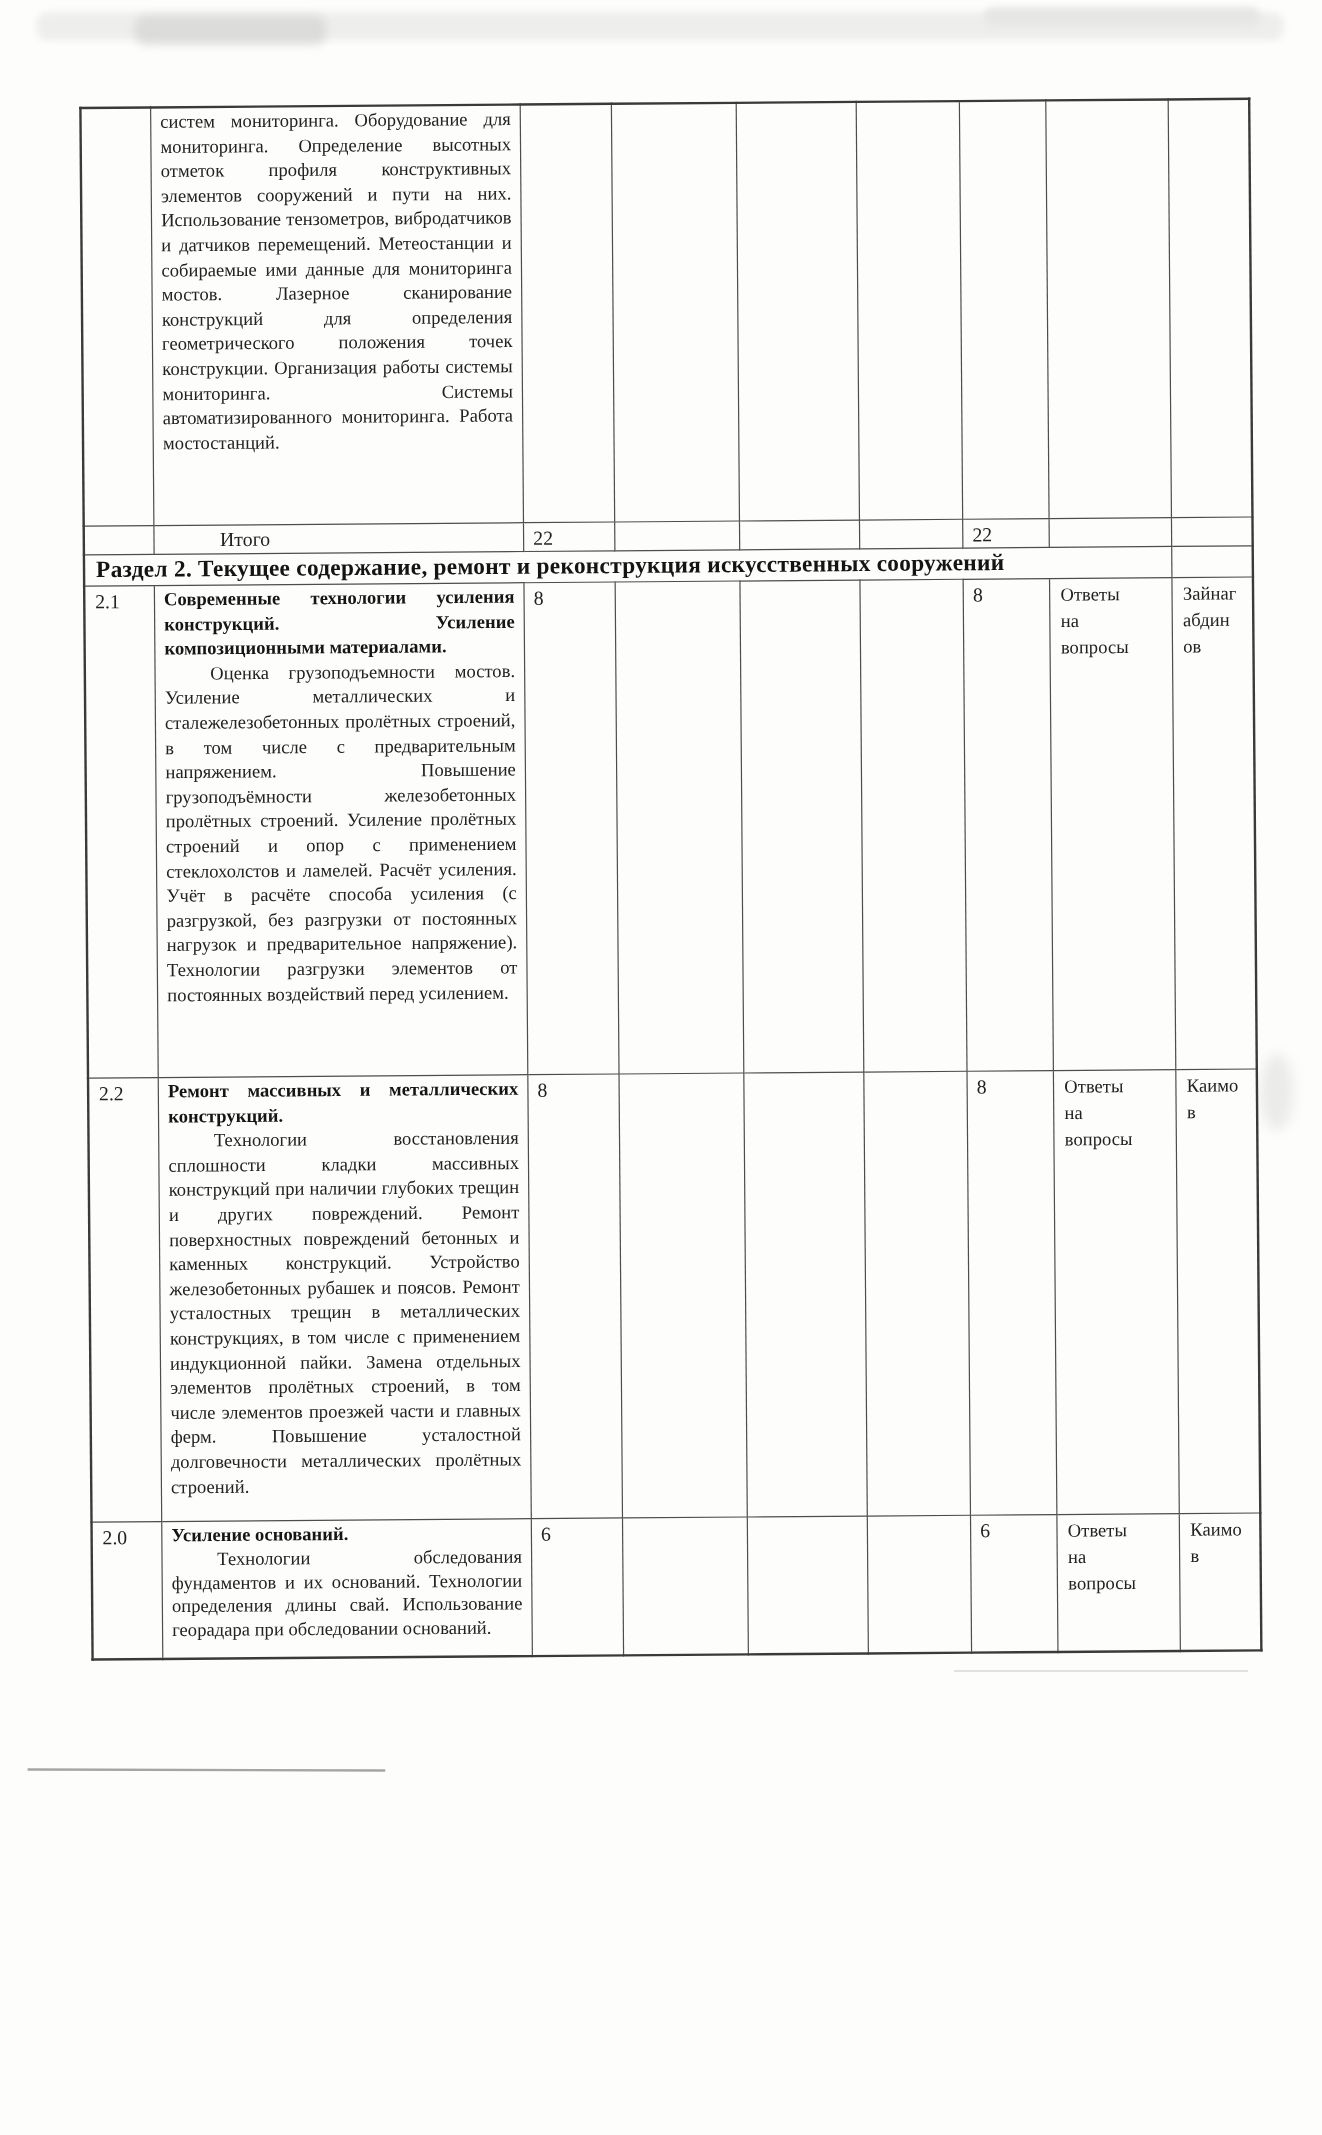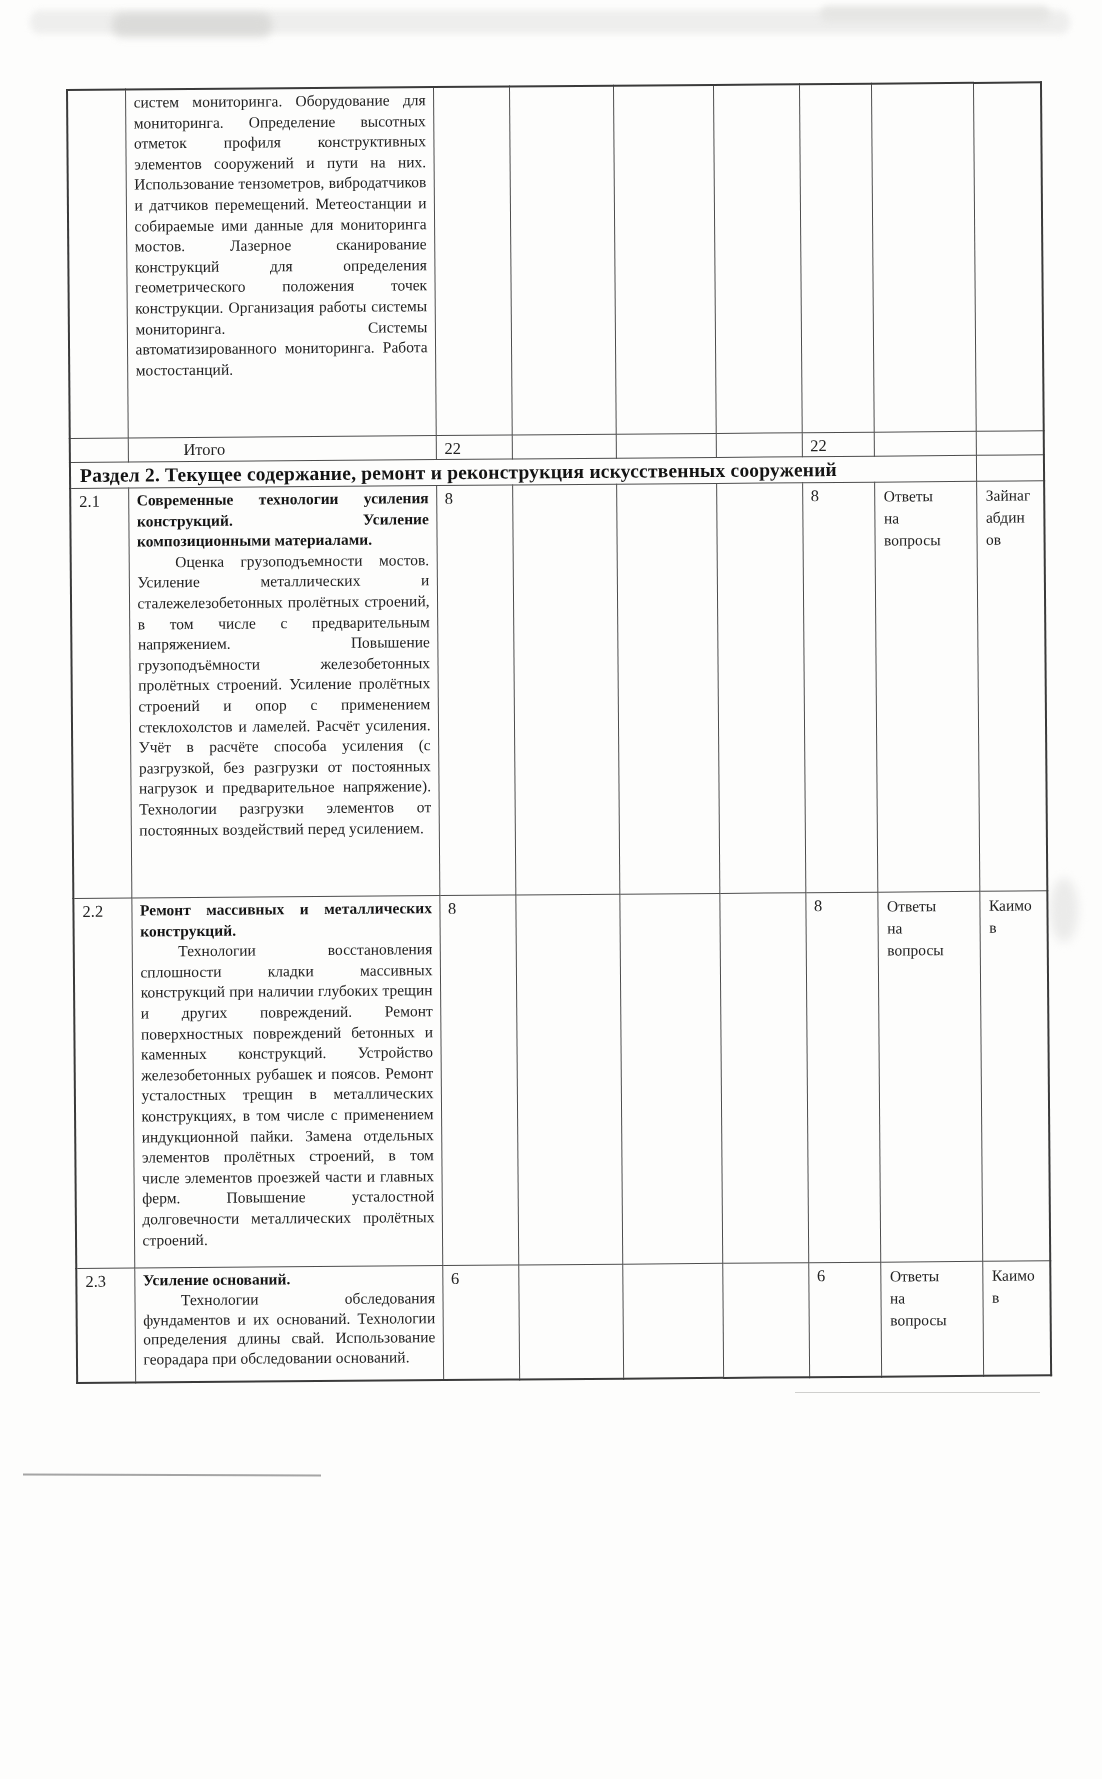--- a/index.html
+++ b/index.html
@@ -251,21 +251,21 @@
 вопросы</div>
       </td>
       <td class="teacher-cell">
         <div class="cellbox">Каимо
 в</div>
       </td>
     </tr>
 
     <tr class="row23">
       <td class="num-cell">
-        <div class="cellbox">2.3</div>
+        <div class="cellbox">2.0</div>
       </td>
       <td class="content-cell">
         <div class="cellbox">
           <p class="title">Усиление оснований.</p>
           <p class="body">Технологии обследования фундаментов и их оснований. Технологии определения длины свай. Использование георадара при обследовании оснований.</p>
         </div>
       </td>
       <td class="hours-cell">
         <div class="cellbox">6</div>
       </td>

